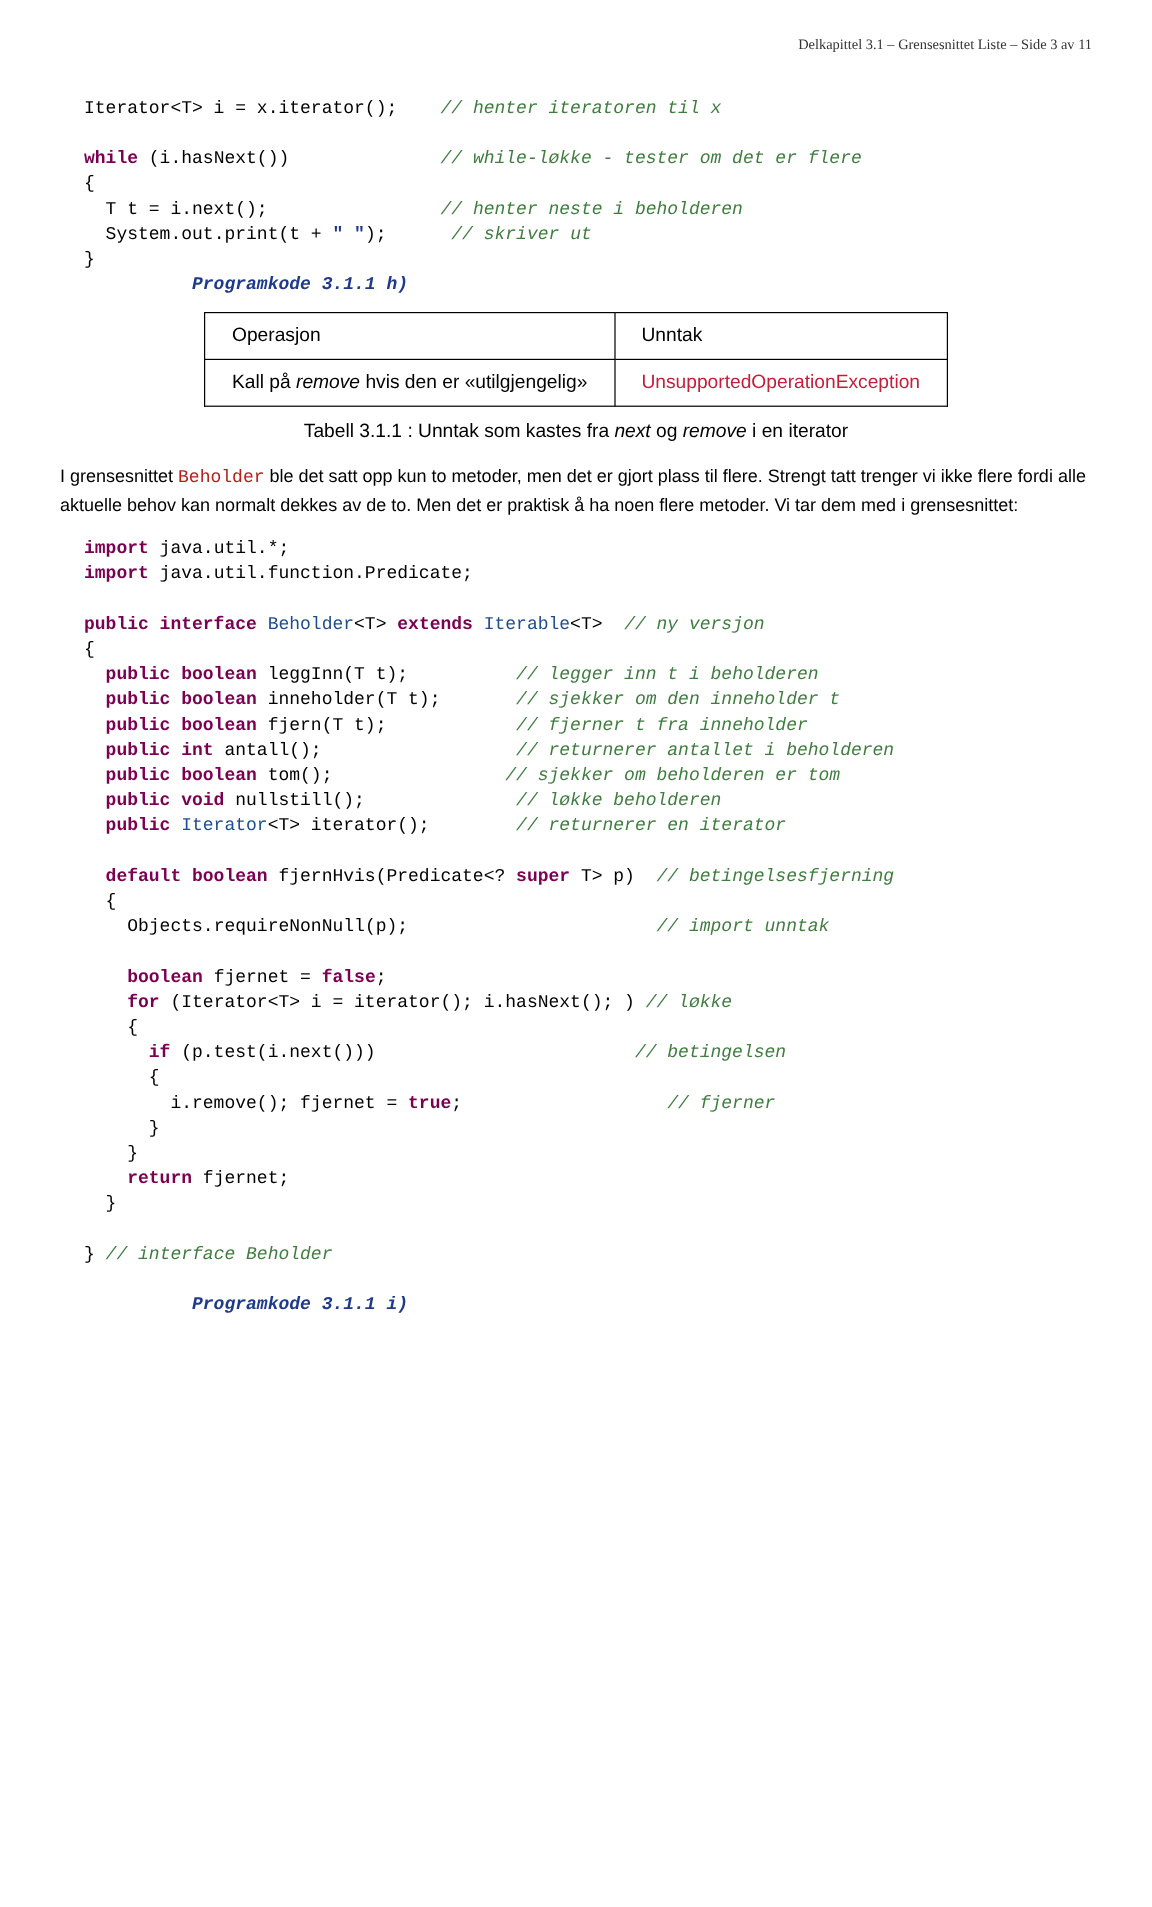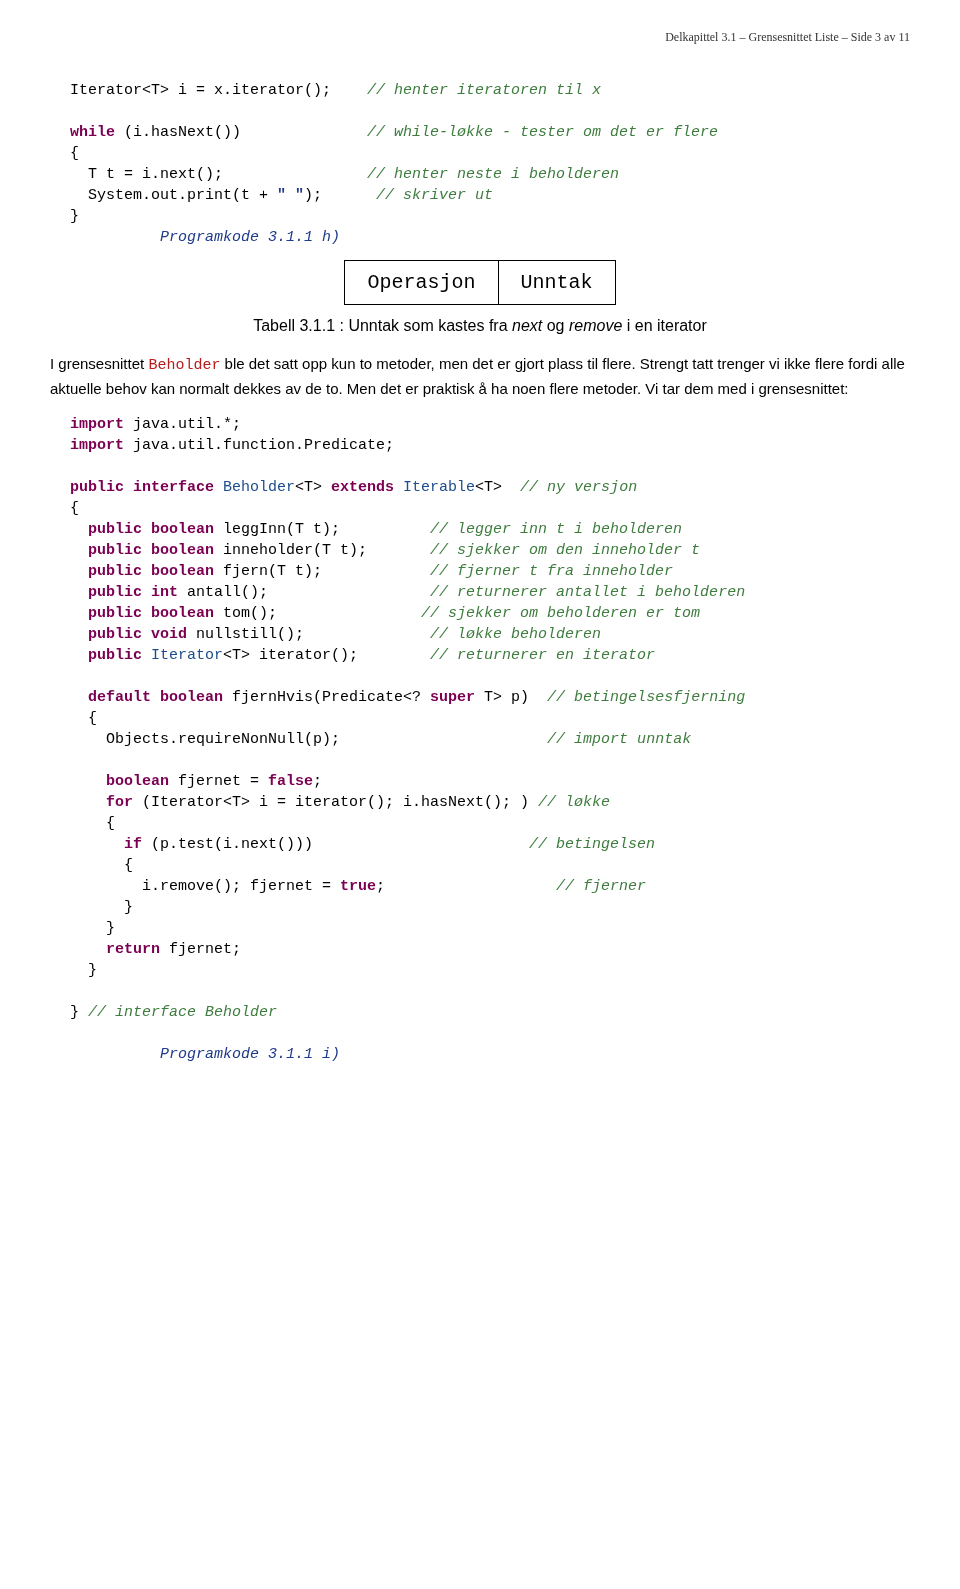--- a/index.html
+++ b/index.html
@@ -26,37 +26,37 @@
       font-family: 'Courier New', Courier, monospace;
       font-size: 15px;
       line-height: 1.4;
       white-space: pre;
       margin: 10px 0 10px 20px;
     }
     .kw-purple { color: #7b0052; font-weight: bold; }
     .kw-blue { color: #1e3a8a; font-weight: bold; }
     .class-name { color: #1e4d8c; }
     .comment { color: #3f7d3f; font-style: italic; }
-    .comment-bi { color: #1e3a8a; font-style: italic; font-weight: normal; }
+    .comment-bi { color: #1e3a8a; font-style: italic; font-weight: bold; }
     .body-text {
       font-family: Verdana, Geneva, sans-serif;
       line-height: 1.5;
       margin: 14px 0;
     }
     .code-red { color: #b91c1c; font-family: 'Courier New', Courier, monospace; }
     table.operasjon {
       border-collapse: collapse;
       margin: 12px auto;
     }
     table.operasjon td, table.operasjon th {
       border: 1px solid #000;
       padding: 10px 22px;
       text-align: left;
-      font-family: Liberation Mono, monospace;
-      font-size: 20px;
+      font-family: Liberation Sans, sans-serif;
+      font-size: 16px;
     }
     table.operasjon .excp { color: #c41e3a; }
     .table-caption {
       text-align: center;
       font-family: Verdana, Geneva, sans-serif;
       font-size: 16px;
       margin: 4px 0 18px 0;
     }
     .italic { font-style: italic; }
     .method-italic { }
@@ -78,20 +78,24 @@
 <span>  System.</span><span class="method-italic">out</span><span>.print(t + </span><span class="kw-blue">" "</span><span>);      </span><span class="comment">// skriver ut</span>
 <span>}</span>
 <span class="comment-bi">          Programkode 3.1.1 h)</span></div>
 
 
   <table class="operasjon">
     <tbody>
         <tr>
       <td>Operasjon</td>
       <td>Unntak</td>
+    </tr>
+    <tr>
+      <td><span>Kall på </span><span class="italic">remove</span><span> hvis den er «utilgjengelig»</span></td>
+      <td class="excp">UnsupportedOperationException</td>
     </tr>
   </tbody>
     </table>
 
   <div class="table-caption">
     <span>Tabell 3.1.1 : Unntak som kastes fra </span><span class="italic">next</span><span> og </span><span class="italic">remove</span><span> i en iterator</span>
   </div>
 
   <div class="body-text">
     <span>I grensesnittet </span><span class="code-red">Beholder</span><span> ble det satt opp kun to metoder, men det er gjort plass til flere. Strengt tatt trenger vi ikke flere fordi alle aktuelle behov kan normalt dekkes av de to. Men det er praktisk å ha noen flere metoder. Vi tar dem med i grensesnittet:</span>

